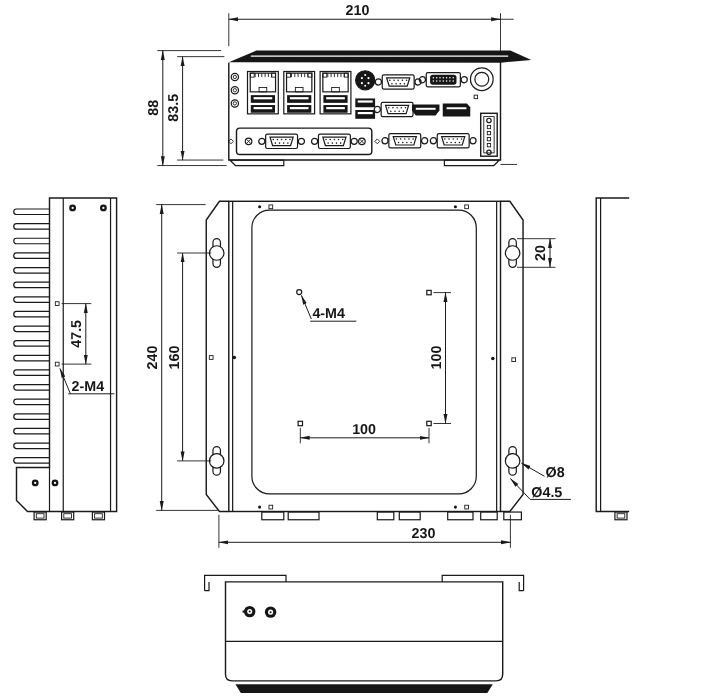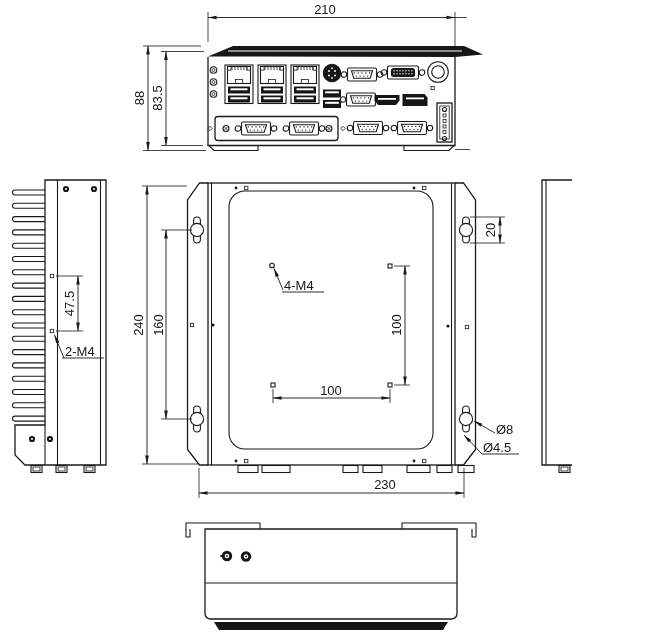--- a/index.html
+++ b/index.html
@@ -1,16 +1,16 @@
 <!DOCTYPE html>
 <html><head>
 <meta charset="utf-8">
 <style>
   html,body{margin:0;padding:0;background:#fff;}
-  .stage{width:572px;height:634px;position:relative;background:#fff;overflow:hidden;}
+  .stage{width:572px;height:634px;position:relative;background:#fff;overflow:hidden;font-weight:bold;}
   svg{display:block;}
   .ln{stroke:#1a1a1a;fill:none;stroke-width:1.1;}
   .lnb{stroke:#1a1a1a;fill:none;stroke-width:1.3;}
   .lnw{stroke:#1a1a1a;fill:#ffffff;stroke-width:1.1;}
   .thin{stroke:#1a1a1a;fill:none;stroke-width:0.8;}
   .dim{stroke:#1a1a1a;fill:none;stroke-width:0.9;}
   .fill{fill:#161616;stroke:none;}
   .txt{font-family:"Liberation Sans","DejaVu Sans",sans-serif;font-size:13px;fill:#161616;}
   .txtm{text-anchor:middle;}
 </style>

